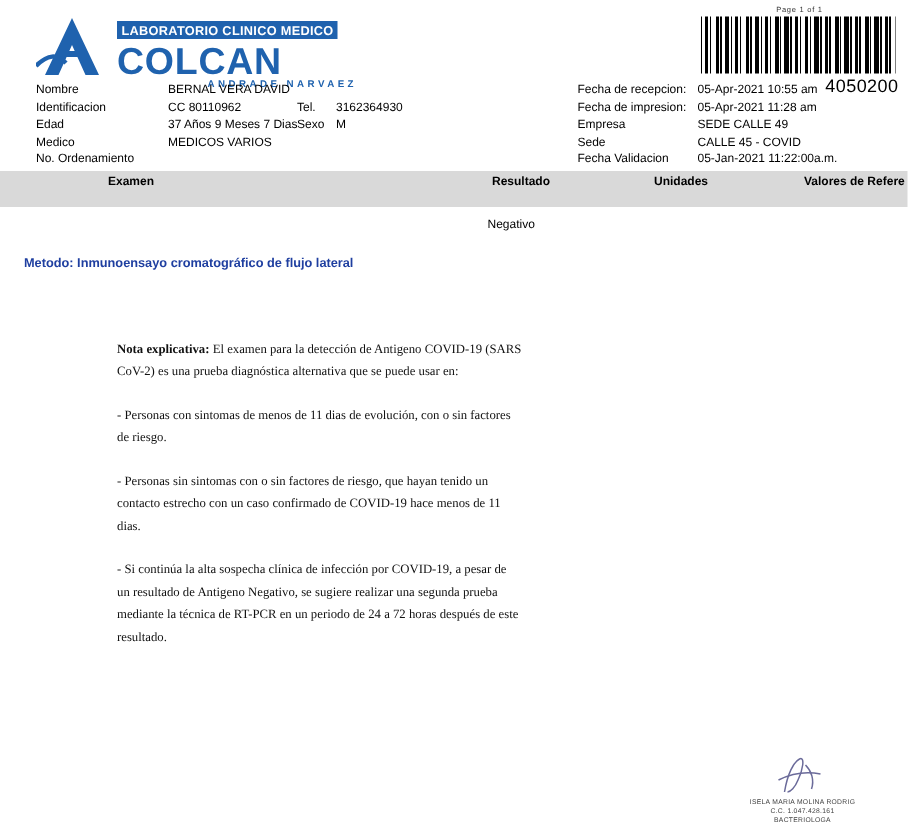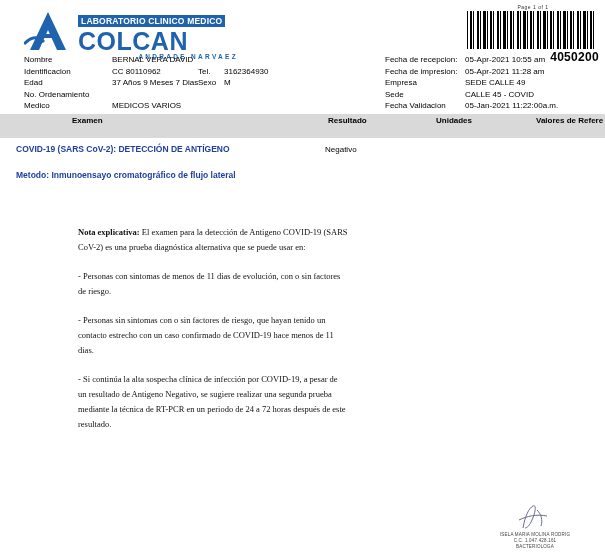--- a/index.html
+++ b/index.html
@@ -95,21 +95,21 @@
       #000 0px, #000 1px, #fff 1px, #fff 3px,
       #000 3px, #000 5px, #fff 5px, #fff 6px,
       #000 6px, #000 7px, #fff 7px, #fff 10px,
       #000 10px, #000 12px, #fff 12px, #fff 13px,
       #000 13px, #000 14px, #fff 14px, #fff 16px,
       #000 16px, #000 19px, #fff 19px, #fff 20px
     );
   }
   .barcode-number {
     font-size: 12px;
-    font-weight: bold;
+    font-weight: normal;
     letter-spacing: .3px;
     text-align: right;
     margin-top: 1px;
   }
 
   
   .info {
     position: relative;
     height: 54px;
     margin-top: 2px;
@@ -271,26 +271,26 @@
         <div class="sub-lbl">Tel.</div>
         <div class="val-n">3162364930</div>
       </div>
       <div class="row">
         <div class="lbl">Edad</div>
         <div class="sub val-n">37 Años 9 Meses 7 Dias</div>
         <div class="sub-lbl">Sexo</div>
         <div class="val-n">M</div>
       </div>
       <div class="row">
+        <div class="lbl">Medico</div>
+        <div class="val-n">MEDICOS VARIOS</div>
+      </div>
+      <div class="row">
         <div class="lbl">No. Ordenamiento</div>
         <div class="val-n"></div>
-      </div>
-      <div class="row">
-        <div class="lbl">Medico</div>
-        <div class="val-n">MEDICOS VARIOS</div>
       </div>
     </div>
 
     <div class="info-right">
       <div class="row">
         <div class="lbl-r">Fecha de recepcion:</div>
         <div class="val-n">05-Apr-2021  10:55 am</div>
       </div>
       <div class="row">
         <div class="lbl-r">Fecha de impresion:</div>
@@ -312,21 +312,20 @@
   </div>
 
   <div class="table-head">
     <div class="th th-examen">Examen</div>
     <div class="th th-resultado">Resultado</div>
     <div class="th th-unidades">Unidades</div>
     <div class="th th-valores">Valores de Refere</div>
   </div>
 
   <div class="result">
-    <div class="result-name">COVID-19 (SARS CoV-2): DETECCIÓN DE ANTÍGENO</div>
     <div class="result-method">Metodo: Inmunoensayo cromatográfico de flujo lateral</div>
     <div class="result-value">Negativo</div>
   </div>
 
   <div class="note">
     <p><b>Nota explicativa:</b><span> El examen para la detección de Antigeno COVID-19 (SARS CoV-2) es una prueba diagnóstica alternativa que se puede usar en:</span></p>
     <p>- Personas con sintomas de menos de 11 dias de evolución, con o sin factores de riesgo.</p>
     <p>- Personas sin sintomas con o sin factores de riesgo, que hayan tenido un contacto estrecho con un caso confirmado de COVID-19 hace menos de 11 dias.</p>
     <p>- Si continúa la alta sospecha clínica de infección por COVID-19, a pesar de un resultado de Antigeno Negativo, se sugiere realizar una segunda prueba mediante la técnica de RT-PCR en un periodo de 24 a 72 horas después de este resultado.</p>
   </div>

